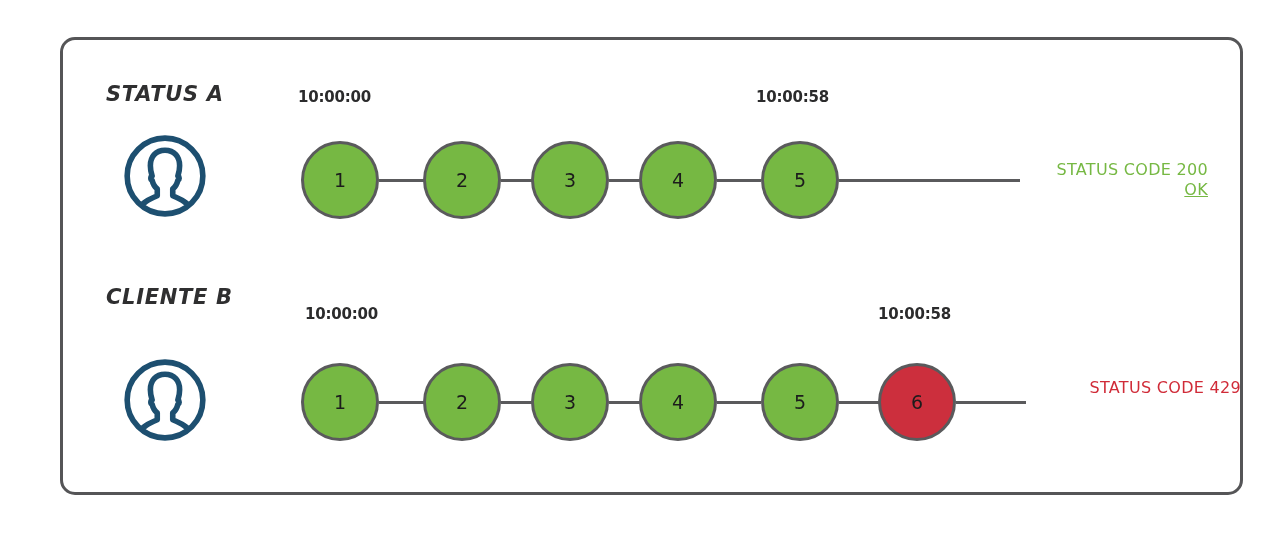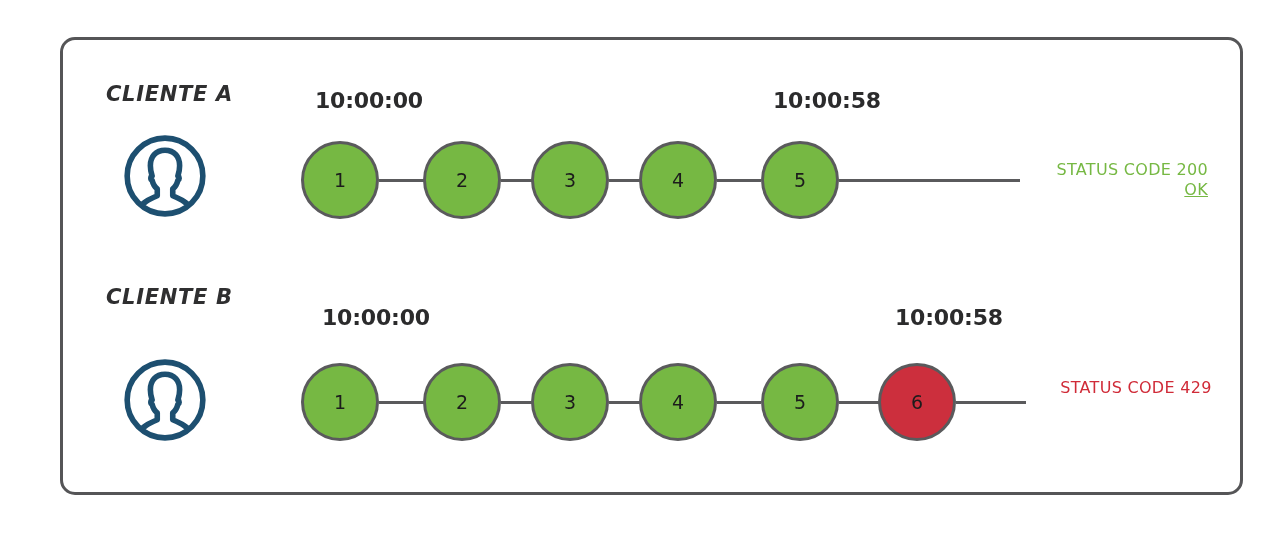--- a/index.html
+++ b/index.html
@@ -44,26 +44,25 @@
     font-style: italic;
     letter-spacing: 0.7px;
     color: #2f2f30;
     white-space: nowrap;
   }
 
   
   .timestamp {
     position: absolute;
     font-family: "DejaVu Sans", sans-serif;
-    font-size: 22px;
+    font-size: 15px;
     font-weight: bold;
     color: #2b2b2c;
     white-space: nowrap;
     letter-spacing: -0.2px;
-    margin-left: 17px;
   }
 
   
   .avatar {
     position: absolute;
     width: 86px;
     height: 86px;
   }
 
   
@@ -96,31 +95,31 @@
     position: absolute;
     font-family: "DejaVu Sans", sans-serif;
     font-size: 16px;
     line-height: 1.25;
     white-space: nowrap;
     letter-spacing: 0.3px;
   }
   .status .line1 { display: block; }
   .status .line2 { display: block; text-decoration: underline; }
   .status.ok  { color: #76b843; text-align: right; }
-  .status.err { color: #d02b38; text-align: center; }
+  .status.err { color: #d02b38; text-align: right; }
   .status.err .line2 { font-style: italic; letter-spacing: 0.2px; }
 </style>
 </head>
 <body>
 
 <div id="canvas">
 
   <div class="frame"></div>
 
-  <div class="client-label" style="left:106px; top:82px;">CLIENTE A</div>
+  <div class="client-label" style="left:106px; top:82px;">STATUS A</div>
 
   <div class="timestamp" style="left:298px; top:88px;">10:00:00</div>
 
   <div class="timestamp" style="left:756px; top:88px;">10:00:58</div>
 
   <div class="avatar" style="left:122px; top:133px;">
     <svg viewBox="0 0 100 100" width="86" height="86" aria-hidden="true">
       <defs>
         <clipPath id="clipA">
             <circle cx="50" cy="50" r="46"></circle>

